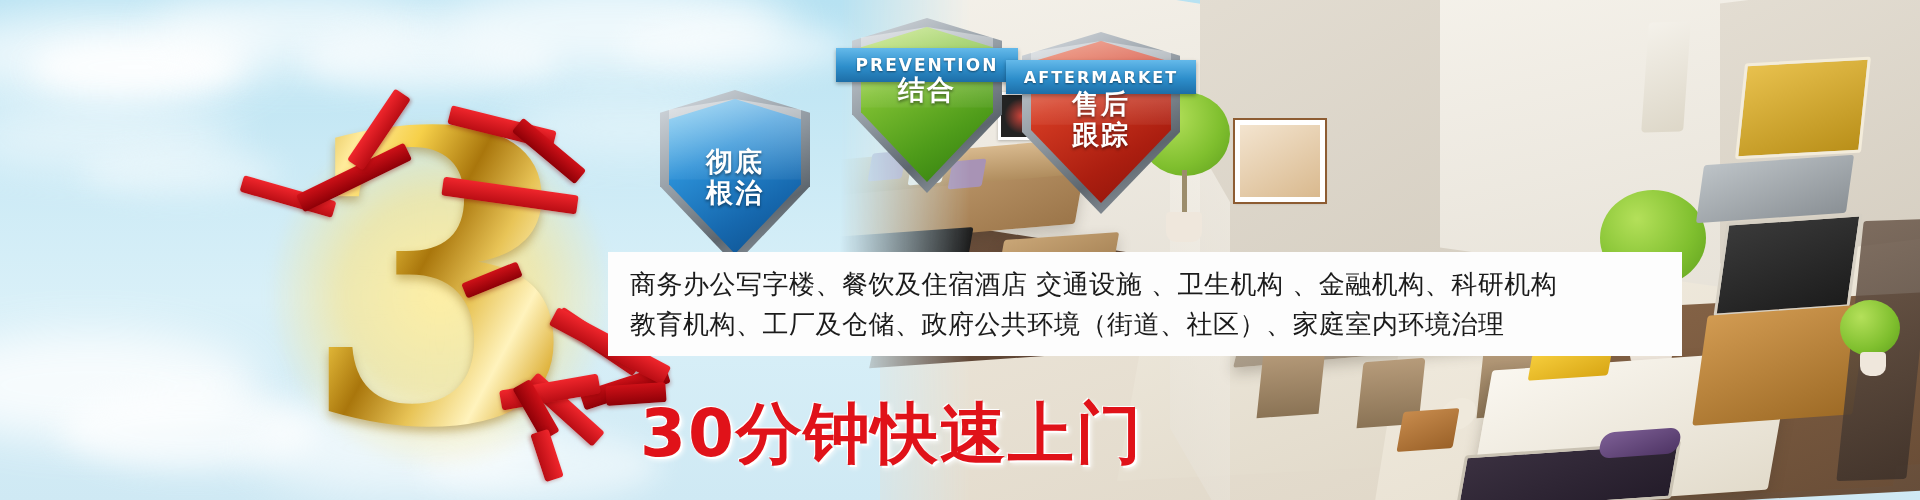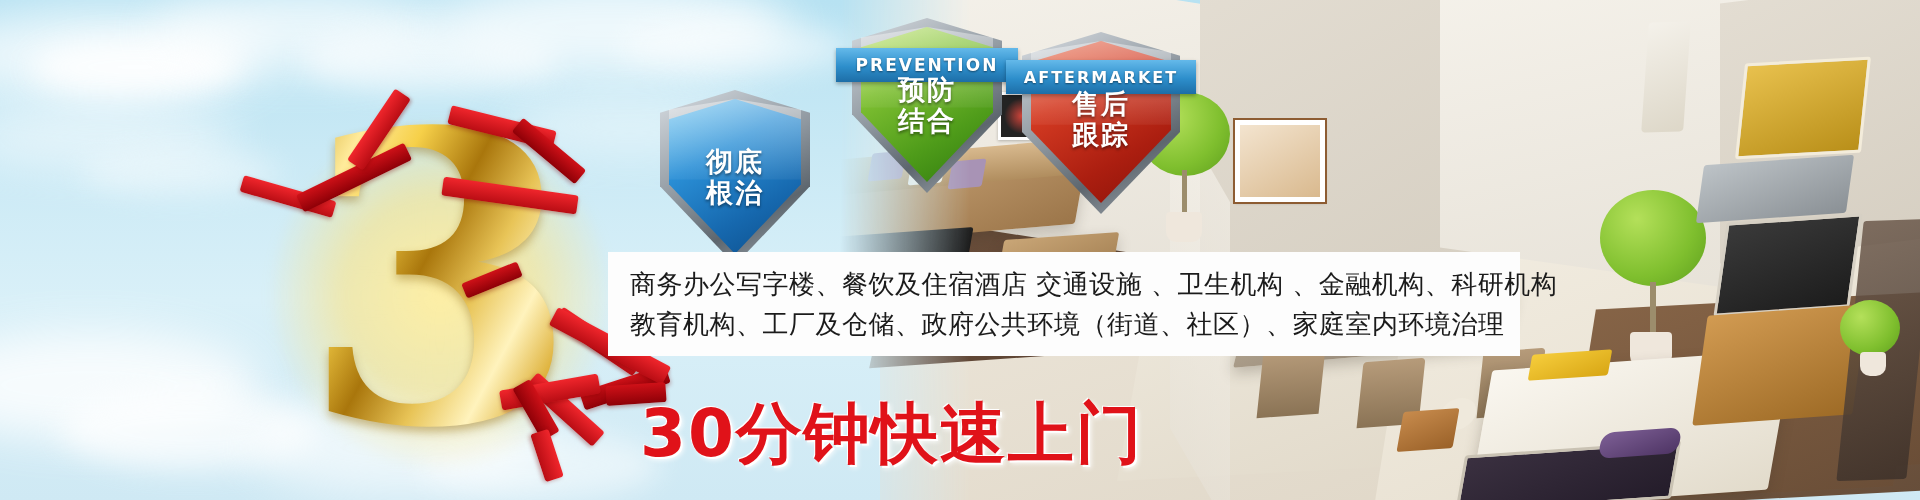--- a/index.html
+++ b/index.html
@@ -51,21 +51,21 @@
     background:linear-gradient(118deg,#7a5405 0%,#c79a17 10%,#ffeb9b 23%,#f6d049 33%,#a9760c 45%,#e8c457 56%,#fff3bd 66%,#d8a522 77%,#8a5e06 89%,#e0bb48 100%);
     -webkit-background-clip:text;background-clip:text;color:transparent;
     text-shadow:0 0 0 rgba(0,0,0,0);
     filter:drop-shadow(0 5px 5px rgba(150,110,20,.45));
   }
   .ribbon{position:absolute;background:linear-gradient(180deg,#f0262c,#b90d14);border-radius:3px;box-shadow:0 2px 4px rgba(120,0,0,.35);}
   .ribbon.dark{background:linear-gradient(180deg,#cf1118,#8e0007);}
 
   
   .text-panel{
-    position:absolute;left:608px;top:252px;width:912px;height:104px;
+    position:absolute;left:608px;top:252px;width:1074px;height:104px;
     background:#fdfdfd;
     display:flex;flex-direction:column;justify-content:center;
     padding-left:22px;box-sizing:border-box;
   }
   .panel-line{
     font-size:26px;line-height:40px;color:#1b1b1b;letter-spacing:.5px;white-space:nowrap;
     font-family:"DejaVu Sans","Liberation Sans",sans-serif;
   }
 
   
@@ -237,21 +237,20 @@
   </div>
 
   <div class="shield" style="left:852px;top:18px;">
     <div class="shield-body shield-outer"></div>
     <div class="shield-inner sh-green"></div>
     <div class="sh-gloss"></div>
     <div class="sash sash-blue" style="top:30px;justify-content:center;">
       <span>PREVENTION</span>
     </div>
     <div class="sh-cn">
-      <div>预防</div>
       <div>结合</div>
     </div>
   </div>
 
   <div class="shield" style="left:1022px;top:32px;width:158px;height:182px;">
     <div class="shield-body shield-outer"></div>
     <div class="shield-inner sh-red"></div>
     <div class="sh-gloss"></div>
     <div class="sash sash-blue" style="top:28px;font-size:16px;">
       <span>AFTERMARKET</span>

